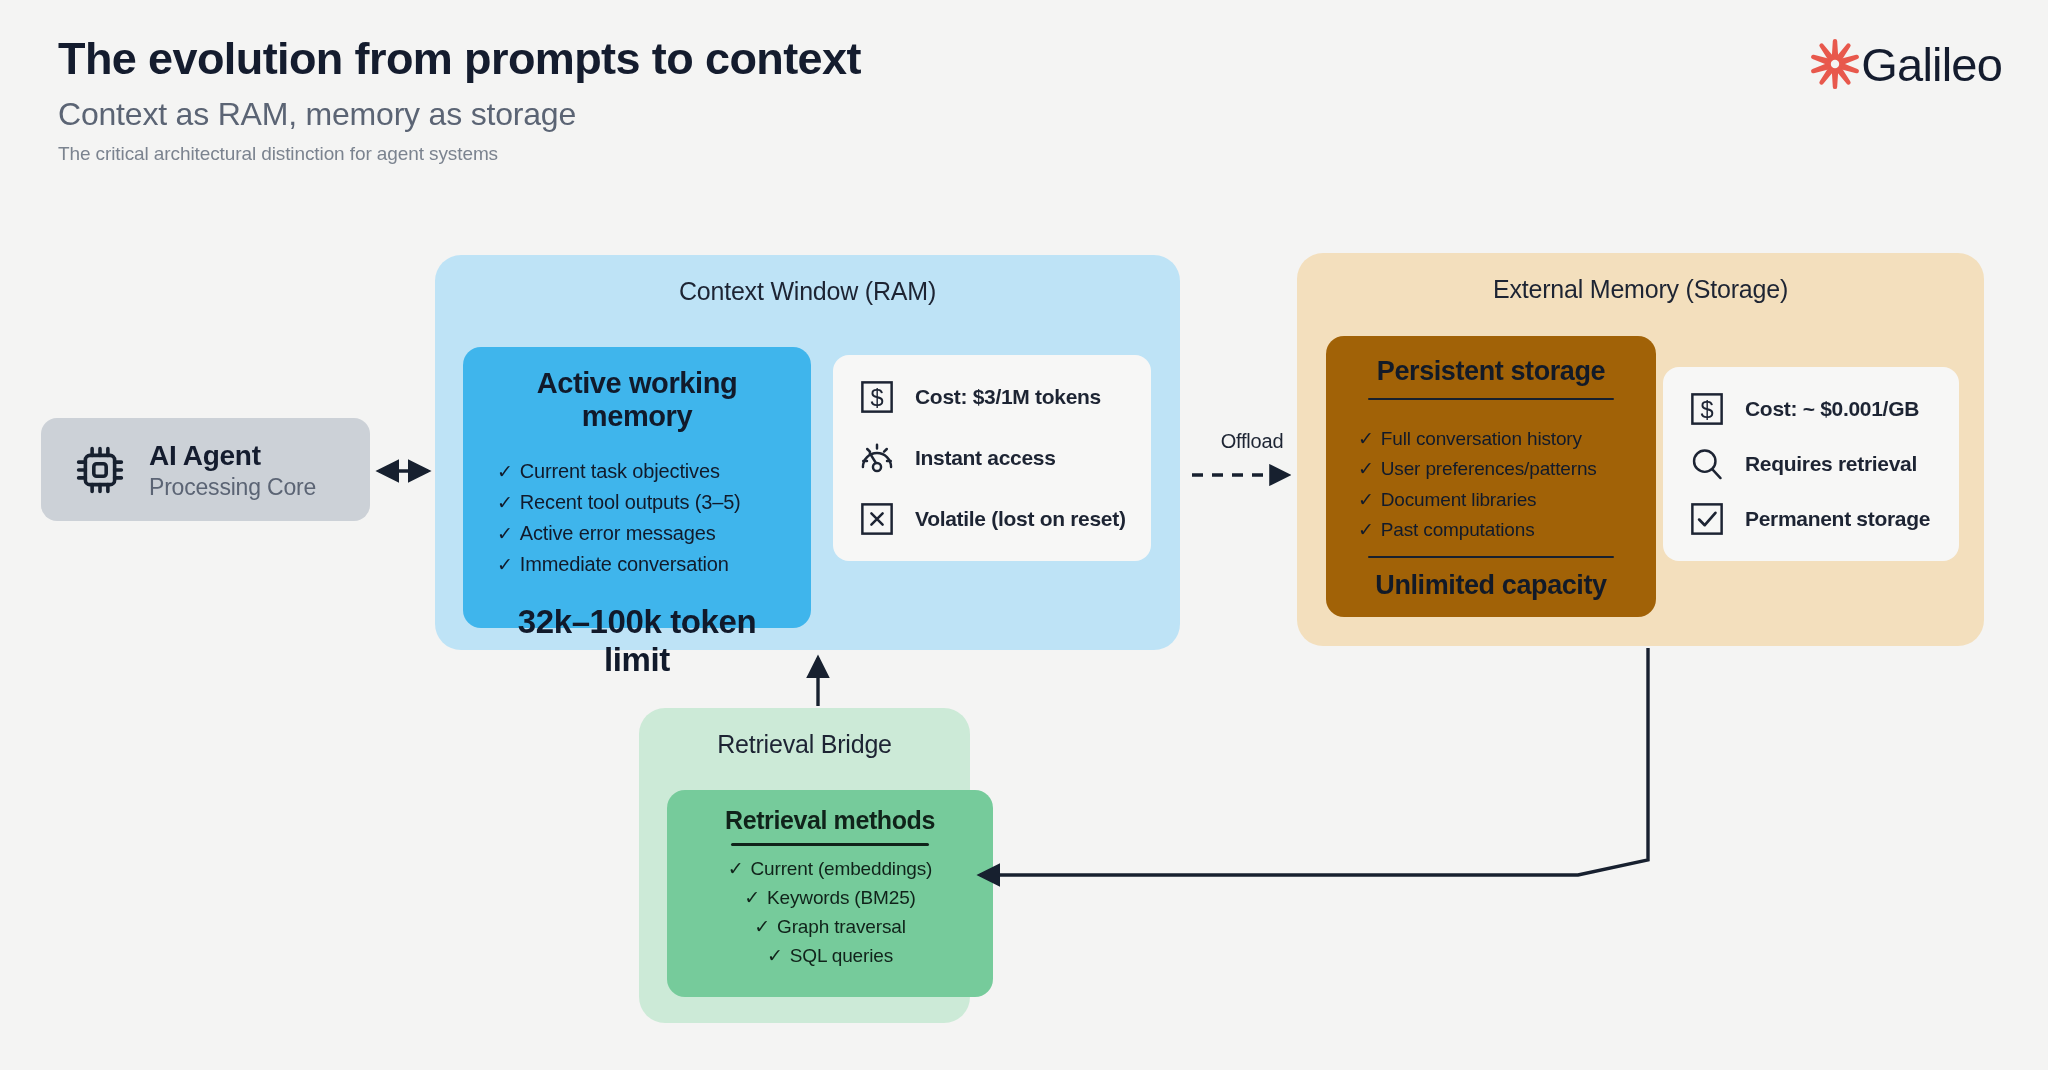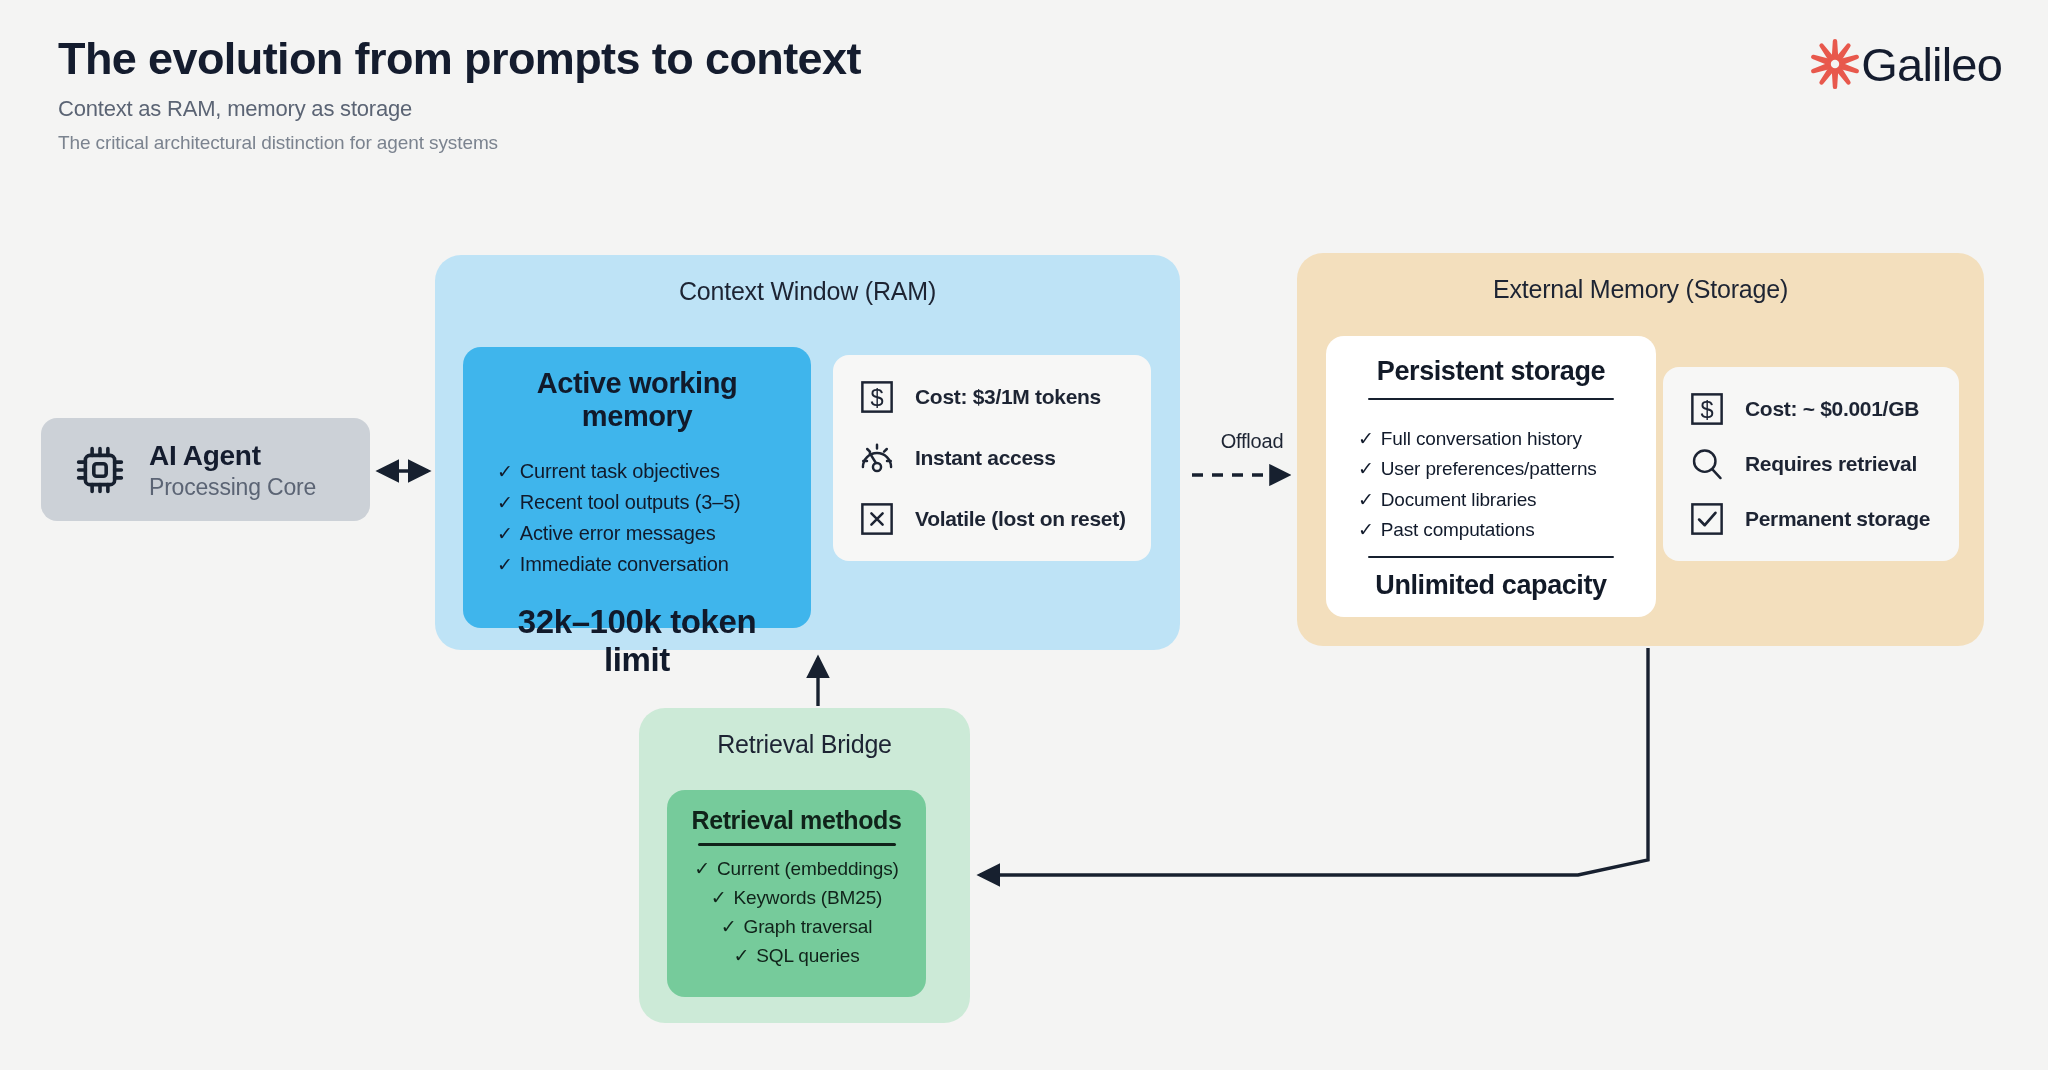--- a/index.html
+++ b/index.html
@@ -17,21 +17,21 @@
   }
 
   
   #header { position: absolute; left: 58px; top: 34px; }
   #title {
     font-size: 45px; font-weight: 700; color: #141c2e;
     letter-spacing: -0.6px; line-height: 1.1; white-space: nowrap;
   }
   #subtitle {
     margin-top: 12px;
-    font-size: 22px; font-weight: 400; color: #5b6474;
+    font-size: 32px; font-weight: 400; color: #5b6474;
     letter-spacing: -0.2px; white-space: nowrap;
   }
   #tagline {
     margin-top: 10px;
     font-size: 19px; font-weight: 400; color: #7b838f;
     letter-spacing: -0.1px; white-space: nowrap;
   }
 
   
   #logo {
@@ -116,21 +116,21 @@
     letter-spacing: -0.3px; white-space: nowrap;
   }
 
   
   #memory-panel {
     left: 1297px; top: 253px; width: 687px; height: 393px;
     background: #f3dfbd;
   }
   #store-card {
     position: absolute; left: 29px; top: 83px; width: 330px; height: 281px;
-    background: #ffffff; border-radius: 18px;
+    background: #a16207; border-radius: 18px;
     padding: 20px 22px 16px;
     display: flex; flex-direction: column; align-items: center;
   }
   #store-card .card-head {
     font-size: 27px; font-weight: 700; color: #121a28;
     letter-spacing: -0.4px; text-align: center;
   }
   #store-card .rule { width: 246px; }
   #store-card .check-list { padding-left: 10px; margin-top: 12px; }
   #store-card .check-list li { font-size: 19px; line-height: 1.6; }
@@ -138,21 +138,21 @@
     font-size: 27px; font-weight: 700; color: #121a28;
     letter-spacing: -0.4px; text-align: center;
   }
 
   
   #bridge-panel {
     left: 639px; top: 708px; width: 331px; height: 315px;
     background: #ccead7;
   }
   #methods-card {
-    position: absolute; left: 28px; top: 82px; width: 259px; height: 207px;
+    position: absolute; left: 28px; top: 82px; width: 326px; height: 207px;
     background: #76cb9b; border-radius: 18px;
     padding: 16px 14px 14px;
     display: flex; flex-direction: column; align-items: center;
   }
   #methods-card .card-head {
     font-size: 25px; font-weight: 700; color: #10231a;
     letter-spacing: -0.4px; text-align: center;
   }
   #methods-card .rule { width: 198px; height: 3px; margin: 8px 0 9px; background: #10231a; }
   #methods-card .check-list { text-align: center; }

